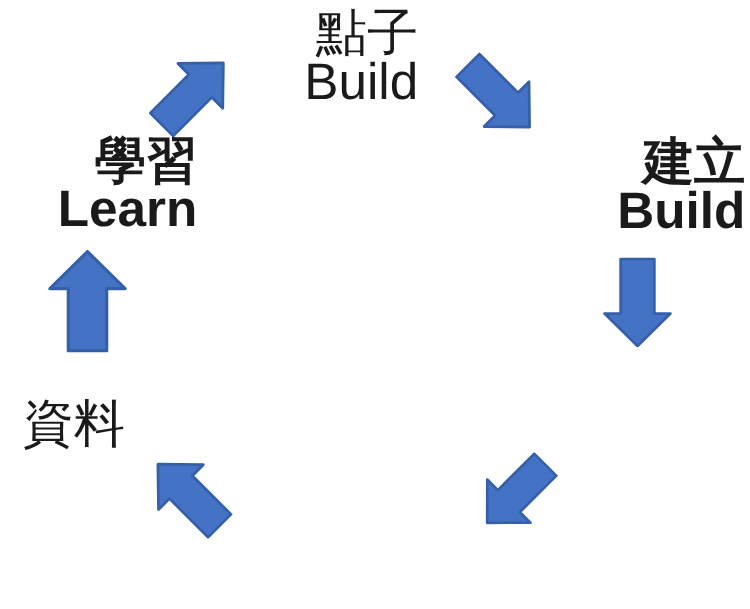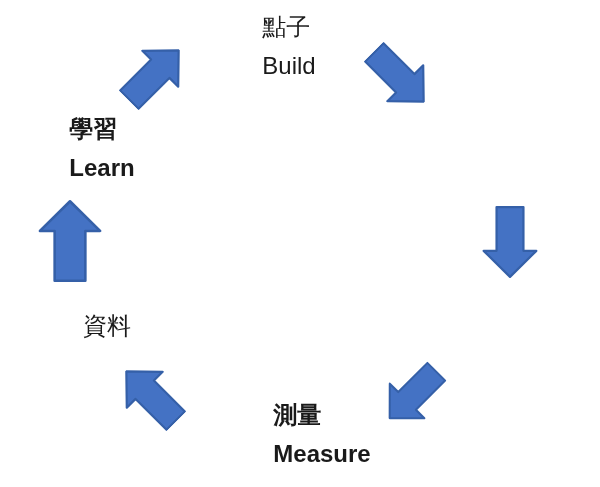--- a/index.html
+++ b/index.html
@@ -9,31 +9,31 @@
     height: 487px;
     background: #ffffff;
     font-family: "Liberation Sans", sans-serif;
     color: #1a1a1a;
     overflow: hidden;
   }
   
   .node {
     position: absolute;
     transform: translate(-50%, -50%);
-    text-align: left;
-    font-size: 24px;
+    text-align: right;
+    font-size: 41px;
     line-height: 39px;
     white-space: nowrap;
   }
   .node.bold { font-weight: bold; margin-left: 36px; }
   #node-ideas   { left: 289px; top: 46px;  }
   #node-build   { left: 509px; top: 149px; }
   #node-product { left: 510px; top: 322px; }
   #node-measure { left: 286px; top: 434px; }
-  #node-data    { left: 59px;  top: 325px; margin-left: 48px; }
+  #node-data    { left: 59px;  top: 339px; }
   #node-learn   { left: 66px;  top: 148px; }
   
   .arrow { position: absolute; }
   .arrow svg { display: block; width: 100%; height: 100%; }
   .arrow polygon { stroke-width: 4; stroke-linejoin: round; }
   #arrow-learn-to-ideas    { left: 127px; top: 39px;  width: 54px; height: 72px; transform: rotate(45deg); }
   #arrow-ideas-to-build    { left: 372px; top: 41px;  width: 54px; height: 72px; transform: rotate(135deg); }
   #arrow-build-to-product  { left: 482px; top: 206px; width: 56px; height: 72px; transform: rotate(180deg); }
   #arrow-product-to-measure{ left: 387px; top: 361px; width: 52px; height: 68px; transform: rotate(225deg); }
   #arrow-measure-to-data   { left: 124px; top: 360px; width: 54px; height: 72px; transform: rotate(315deg); }
@@ -42,26 +42,26 @@
 </head>
 <body>
 
 <div class="canvas">
 
   <div class="node" id="node-ideas">
     <div>點子</div>
     <div>Build</div>
   </div>
 
+  <div class="node bold" id="node-build">
+    <div>建立</div>
+    <div>Build</div>
+  </div>
 
 
-  <div class="node bold" id="node-measure">
-    <div>測量</div>
-    <div>Measure</div>
-  </div>
 
   <div class="node" id="node-data">
     <div>資料</div>
   </div>
 
   <div class="node bold" id="node-learn">
     <div>學習</div>
     <div>Learn</div>
   </div>
 

